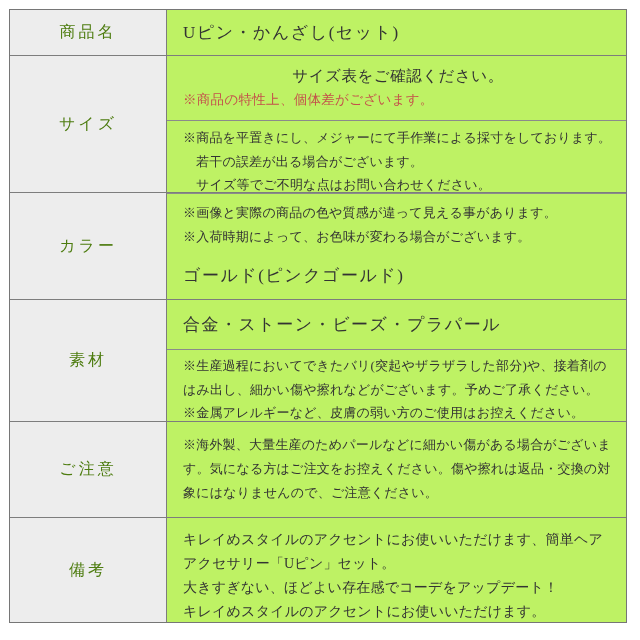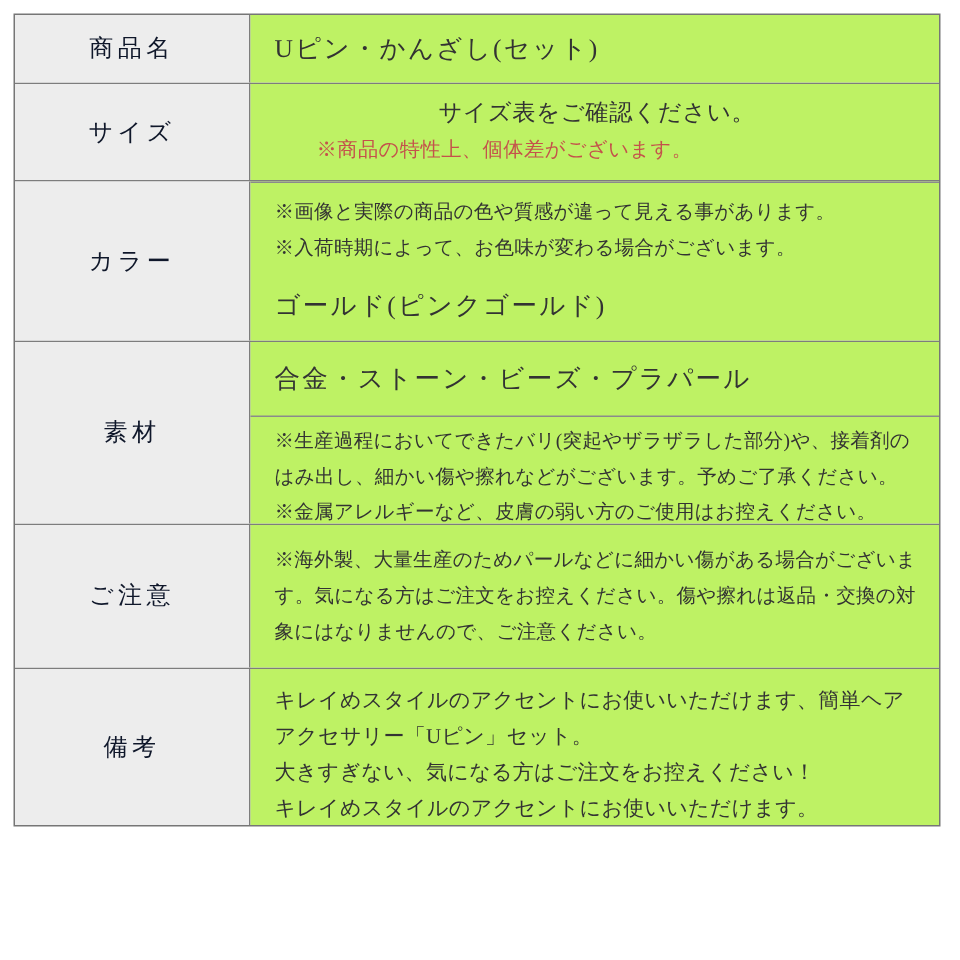--- a/index.html
+++ b/index.html
@@ -24,21 +24,21 @@
   .row:last-child{border-bottom:none;}
   .label-cell{
     width:157px;
     background:#ededed;
     border-right:1px solid #7d7d7d;
     display:flex;
     align-items:center;
     justify-content:center;
     font-size:16px;
     letter-spacing:3px;
-    color:#0f172a;
+    color:#4d7c0f;
     flex-shrink:0;
   }
   .content-col{
     flex:1;
     display:flex;
     flex-direction:column;
     background:#bef264;
     min-width:0;
   }
   .cell{
@@ -46,21 +46,21 @@
   }
   .cell.sub{border-top:1px solid #8b8b8b;}
   .value-line{
     display:flex;
     align-items:center;
     font-size:17px;
     letter-spacing:1.5px;
   }
   p{margin:0;}
   .t-lead{font-size:15.5px; letter-spacing:0.5px; line-height:24px;text-align:center;}
-  .t-red{font-size:13.5px; letter-spacing:0.3px; line-height:24px; color:#c4524b;margin-left:28px;}
+  .t-red{font-size:13.5px; letter-spacing:0.3px; line-height:24px; color:#c4524b;}
   .t-note{font-size:13px; letter-spacing:0.2px; line-height:23.5px;}
   .t-mid{font-size:13px; letter-spacing:0.2px; line-height:24px;}
   .t-mid2{font-size:14px; letter-spacing:0.2px; line-height:24px;}
   .indent{padding-left:1em;}
   
   .row1 .cellA{height:45px;}
   .row2 .cellA{height:64px; padding-top:8px;}
   .row2 .cellB{height:72px; padding-top:5px;}
   .row3 .cellA{height:48px;}
   .row3 .cellB{height:58px; padding-top:7px;}
@@ -80,20 +80,25 @@
       <div class="cell cellA value-line">Uピン・かんざし(セット)</div>
     </div>
   </div>
 
   <div class="row row2">
     <div class="label-cell">サイズ</div>
     <div class="content-col">
       <div class="cell cellA">
         <p class="t-lead">サイズ表をご確認ください。</p>
         <p class="t-red">※商品の特性上、個体差がございます。</p>
+      </div>
+      <div class="cell cellB sub">
+        <p class="t-note">※商品を平置きにし、メジャーにて手作業による採寸をしております。</p>
+        <p class="t-note indent">若干の誤差が出る場合がございます。</p>
+        <p class="t-note indent">サイズ等でご不明な点はお問い合わせください。</p>
       </div>
     </div>
   </div>
 
   <div class="row row3">
     <div class="label-cell">カラー</div>
     <div class="content-col">
       <div class="cell cellB sub">
         <p class="t-note">※画像と実際の商品の色や質感が違って見える事があります。</p>
         <p class="t-note">※入荷時期によって、お色味が変わる場合がございます。</p>
@@ -120,19 +125,19 @@
         <p class="t-mid">※海外製、大量生産のためパールなどに細かい傷がある場合がございます。気になる方はご注文をお控えください。傷や擦れは返品・交換の対象にはなりませんので、ご注意ください。</p>
       </div>
     </div>
   </div>
 
   <div class="row row6">
     <div class="label-cell">備考</div>
     <div class="content-col">
       <div class="cell cellA">
         <p class="t-mid2">キレイめスタイルのアクセントにお使いいただけます、簡単ヘアアクセサリー「Uピン」セット。</p>
-        <p class="t-mid2">大きすぎない、気になる方はご注文をお控えください！</p>
+        <p class="t-mid2">大きすぎない、ほどよい存在感でコーデをアップデート！</p>
         <p class="t-mid2">キレイめスタイルのアクセントにお使いいただけます。</p>
       </div>
     </div>
   </div>
 
 </div>
 
 </body></html>

